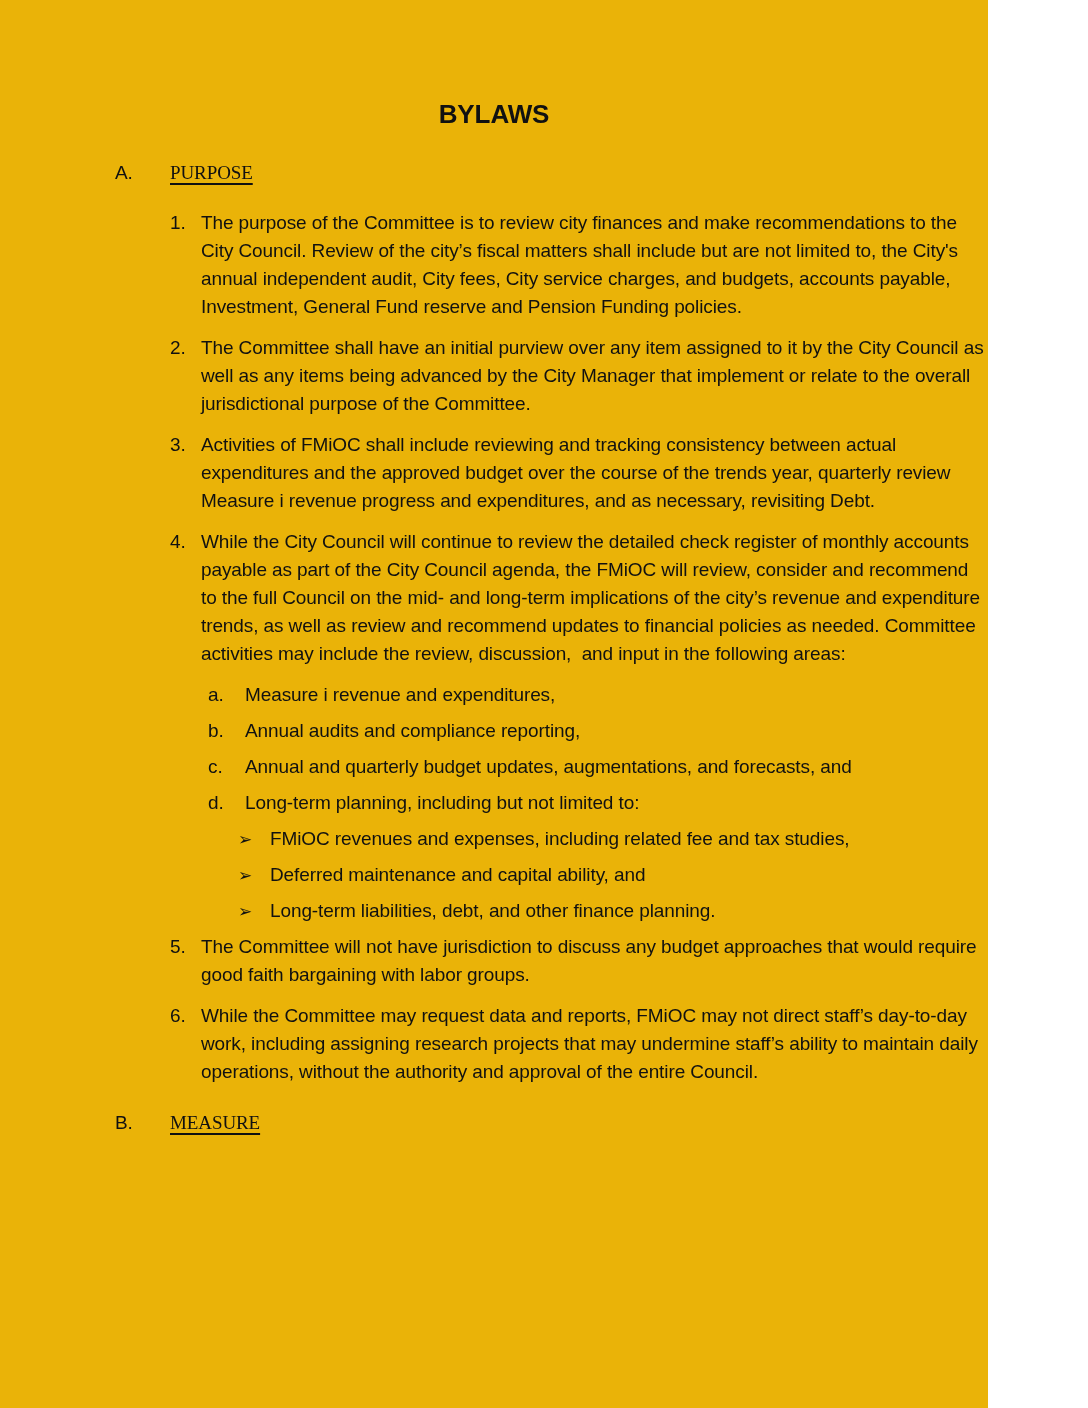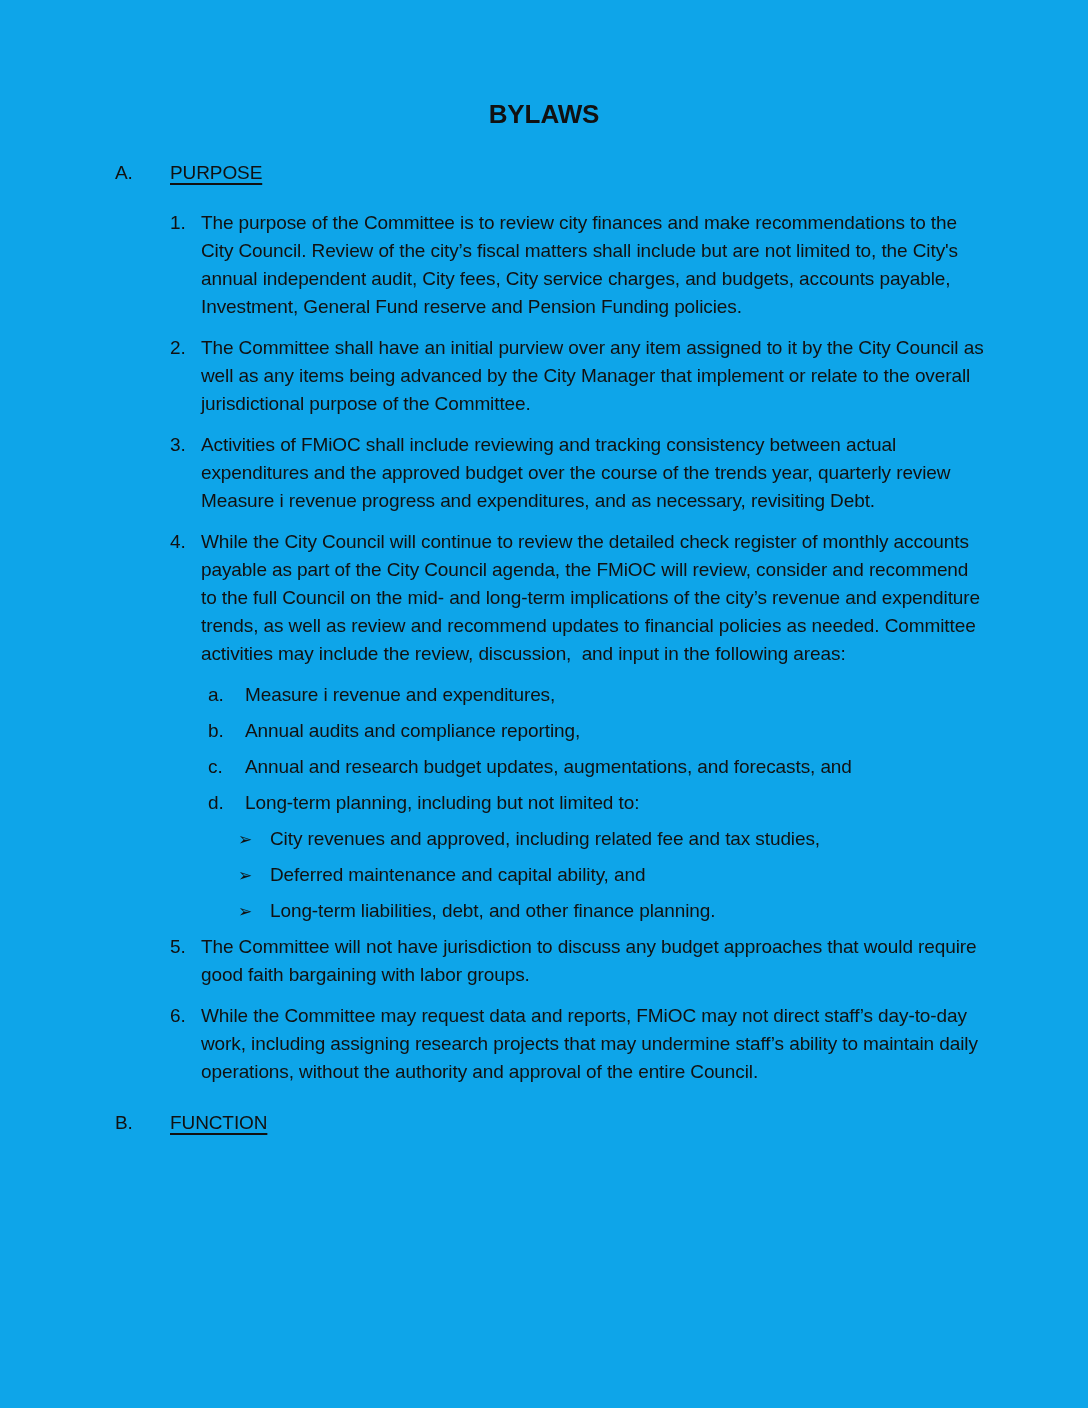--- a/index.html
+++ b/index.html
@@ -1,21 +1,21 @@
 <!DOCTYPE html>
 <html><head>
 <meta charset="utf-8">
 <style>
   * { margin: 0; padding: 0; box-sizing: border-box; }
   html, body { background: #ffffff; }
   .page {
     position: relative;
-    width: 1088px;
+    width: 988px;
     height: 1408px;
-    background: #0ea5e9;
+    background: #eab308;
     color: #111111;
     font-family: "Liberation Sans", sans-serif;
     font-size: 19px;
     letter-spacing: -0.1px;
     padding-top: 96px;
     overflow: hidden;
   }
   .doc-title { text-align: center; line-height: 37px; font-size: 26px; }
   .doc-title .t-bold { font-weight: bold; }
   .doc-title .t2 { letter-spacing: -0.6px; }
@@ -23,20 +23,21 @@
   .section-head {
     display: flex;
     margin-left: 115px;
     line-height: 28px;
   }
   .section-head .sec-label { width: 55px; flex-shrink: 0; }
   .section-head .sec-heading {
     text-decoration: underline;
     text-decoration-thickness: 2px;
     text-underline-offset: 4px;
+    font-family: Liberation Serif, serif;
   }
   .head-a { margin-top: 26px; }
   .head-b { margin-top: 23px; }
 
   .list { margin-top: 22px; }
 
   .item {
     display: flex;
     margin-left: 170px;
     width: 818px;
@@ -121,31 +122,31 @@
       <div class="txt">Measure i revenue and expenditures,</div>
     </div>
 
     <div class="sub">
       <span class="num">b.</span>
       <div class="txt">Annual audits and compliance reporting,</div>
     </div>
 
     <div class="sub">
       <span class="num">c.</span>
-      <div class="txt">Annual and research budget updates, augmentations, and forecasts, and</div>
+      <div class="txt">Annual and quarterly budget updates, augmentations, and forecasts, and</div>
     </div>
 
     <div class="sub">
       <span class="num">d.</span>
       <div class="txt">Long-term planning, including but not limited to:</div>
     </div>
 
     <div class="bul">
       <span class="marker">➢</span>
-      <div class="txt">City revenues and approved, including related fee and tax studies,</div>
+      <div class="txt">FMiOC revenues and expenses, including related fee and tax studies,</div>
     </div>
 
     <div class="bul">
       <span class="marker">➢</span>
       <div class="txt">Deferred maintenance and capital ability, and</div>
     </div>
 
     <div class="bul">
       <span class="marker">➢</span>
       <div class="txt">Long-term liabilities, debt, and other finance planning.</div>
@@ -158,17 +159,17 @@
 
     <div class="item">
       <span class="num">6.</span>
       <div class="txt">While the Committee may request data and reports, FMiOC may not direct staff’s day-to-day work, including assigning research projects that may undermine staff’s ability to maintain daily operations, without the authority and approval of the entire Council.</div>
     </div>
 
   </div>
 
   <div class="section-head head-b">
     <span class="sec-label">B.</span>
-    <span class="sec-heading">FUNCTION</span>
+    <span class="sec-heading">MEASURE</span>
   </div>
 
 
 </div>
 
 </body></html>

